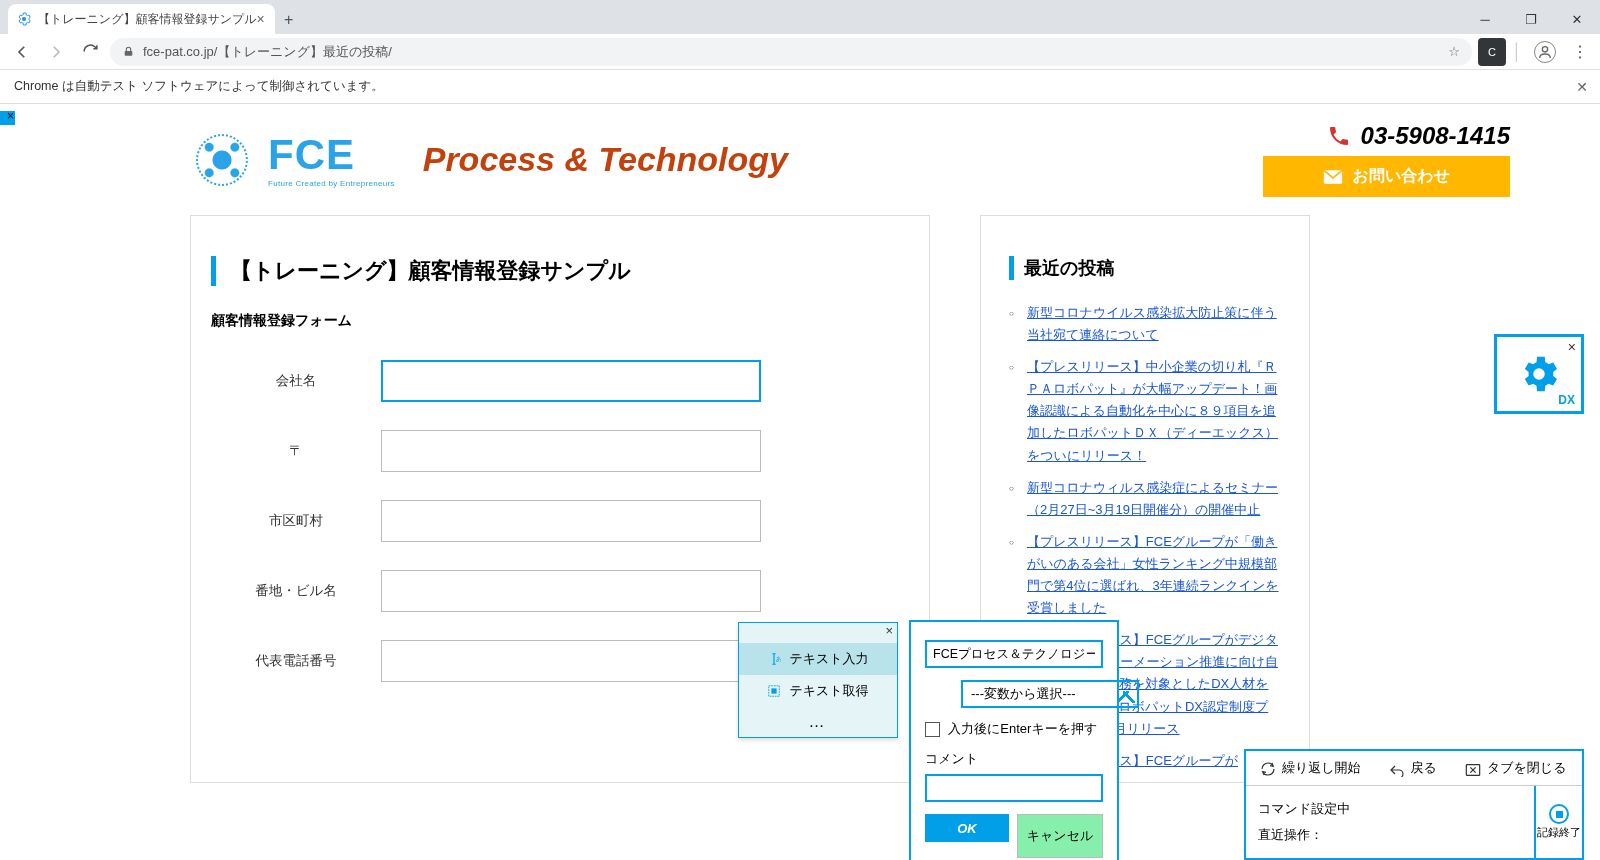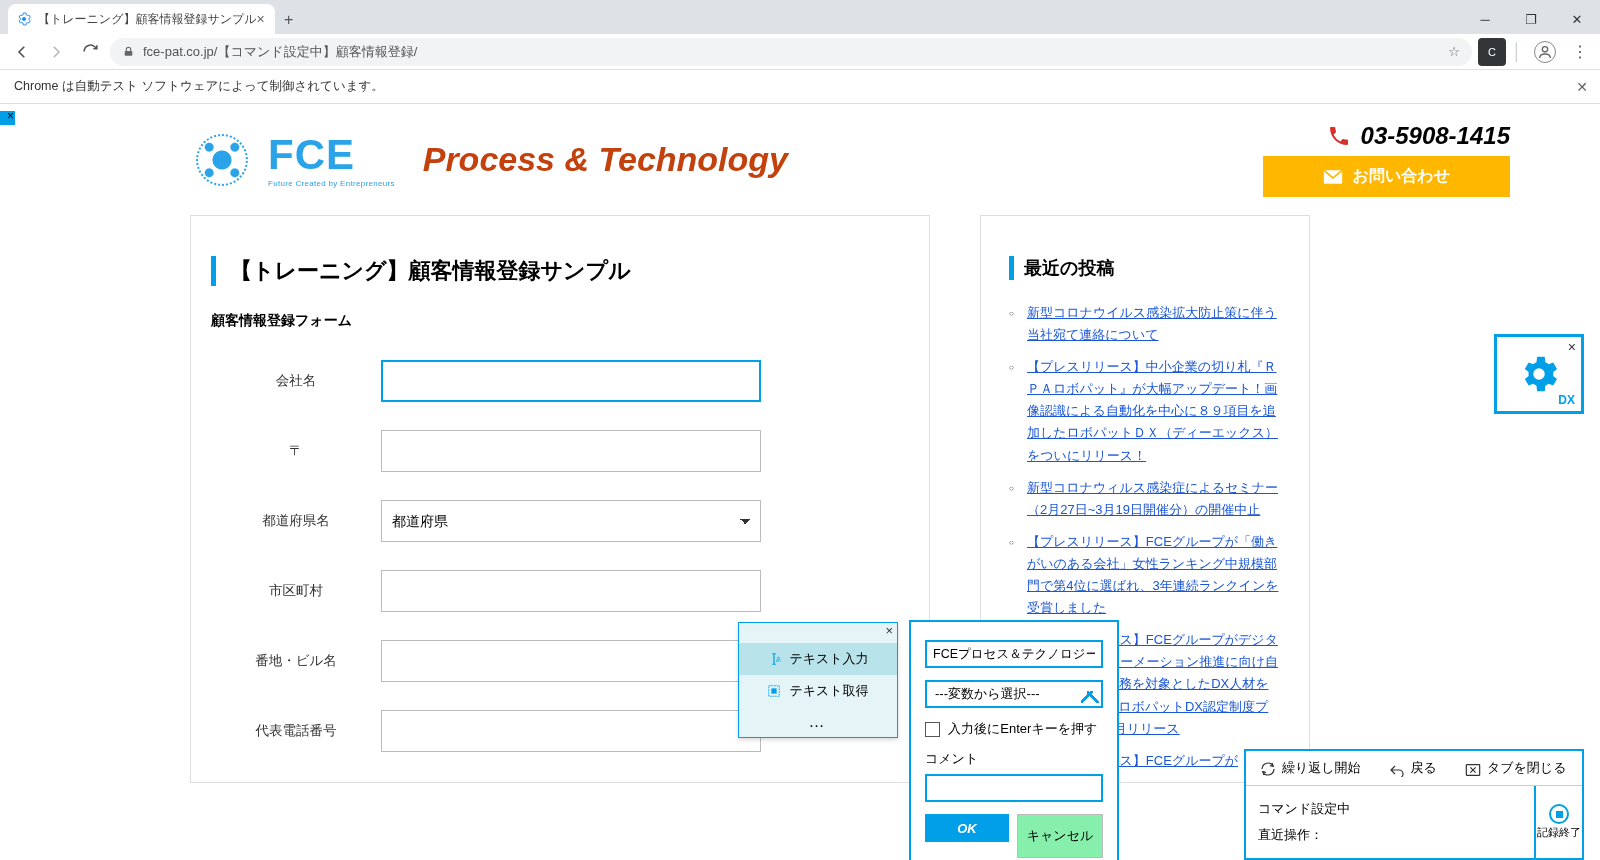--- a/index.html
+++ b/index.html
@@ -66,21 +66,21 @@
 
 .rpa-menu { position: absolute; left: 738px; top: 518px; width: 160px; background: #e4f4f7; border: 1px solid #019fe8; box-shadow: 0 2px 4px rgba(0,0,0,.15); font-size: 13px; }
 .rpa-menu .hdr { height: 20px; display: flex; justify-content: flex-end; padding-right: 4px; font-size: 13px; color: #333; }
 .rpa-menu .item { display: flex; align-items: center; gap: 8px; padding: 7px 10px; justify-content: center; }
 .rpa-menu .item.sel { background: #b9e3eb; }
 .rpa-menu .ellip { text-align: center; padding: 6px; font-size: 16px; letter-spacing: 3px; }
 .rpa-menu .ico { width: 14px; height: 14px; display: inline-flex; align-items: center; justify-content: center; }
 
 .rpa-panel { position: absolute; left: 909px; top: 516px; width: 210px; background: #fff; border: 2px solid #019fe8; padding: 18px 14px 14px 14px; font-size: 13px; }
 .rpa-panel input[type=text] { width: 100%; height: 28px; border: 2px solid #019fe8; padding: 0 6px; font-size: 12.5px; margin-bottom: 12px; }
-.rpa-panel .sel { width: 100%; height: 28px; border: 2px solid #019fe8; display: flex; align-items: center; padding: 0 8px; margin-bottom: 12px; position: relative; }
+.rpa-panel .sel { width: 100%; height: 28px; border: 2px solid #019fe8; display: flex; align-items: center; padding: 0 8px; margin-bottom: 12px; position: relative; margin-left: 36px; }
 .rpa-panel .sel::after { content: ""; position: absolute; right: 0; top: 0; bottom: 0; width: 26px; background: linear-gradient(135deg, transparent 40%, #019fe8 40%, #019fe8 55%, transparent 55%), linear-gradient(45deg, transparent 40%, #019fe8 40%, #019fe8 55%, transparent 55%); background-size: 12px 12px; background-position: 6px 9px, 12px 9px; background-repeat: no-repeat; }
 .rpa-panel .chk { display: flex; align-items: center; gap: 8px; margin-bottom: 12px; }
 .rpa-panel .chk .box { width: 15px; height: 15px; border: 1.5px solid #555; }
 .rpa-panel .comlabel { margin-bottom: 6px; }
 .rpa-panel .comment { width: 100%; height: 28px; border: 2px solid #019fe8; margin-bottom: 26px; }
 .rpa-panel .btns { display: flex; gap: 8px; }
 .rpa-panel .ok { flex: 1; background: #019fe8; color: #fff; border: none; height: 28px; font-size: 13px; font-weight: 600; font-style: italic; }
 .rpa-panel .cancel { flex: 1; background: #86efac; border: 1px solid #bbb; height: 44px; font-size: 13px; }
 
 .rpa-dx { position: absolute; right: 16px; top: 230px; width: 90px; height: 80px; border: 3px solid #019fe8; background: #fff; display: flex; align-items: center; justify-content: center; }
@@ -137,21 +137,21 @@
         <path d="M3 12a9 9 0 0115-6.7L21 8M21 3v5h-5"></path>
       </svg>
     </div>
   <div class="addr">
     <span class="lock">
         <svg width="13" height="13" viewBox="0 0 24 24" fill="#666">
           <rect x="5" y="11" width="14" height="9" rx="1.5"></rect>
           <path d="M8 11V8a4 4 0 018 0v3" fill="none" stroke="#666" stroke-width="2"></path>
         </svg>
       </span>
-    <span>fce-pat.co.jp/【コマンド設定中】顧客情報登録/</span>
+    <span>fce-pat.co.jp/【トレーニング】最近の投稿/</span>
     <span class="star">☆</span>
   </div>
   <div class="ext">C</div>
   <span style="color:#ccc">│</span>
   <div class="avatar">
       <svg width="16" height="16" viewBox="0 0 24 24" fill="none" stroke="#666" stroke-width="2">
         <circle cx="12" cy="8" r="4"></circle>
         <path d="M4 21c0-4 4-6 8-6s8 2 8 6"></path>
       </svg>
     </div>
@@ -203,24 +203,20 @@
       <div class="h2">【トレーニング】顧客情報登録サンプル</div>
       <div class="formtitle">顧客情報登録フォーム</div>
 
       <div class="formrow focused">
         <label>会社名</label>
         <input type="text" style="">
       </div>
       <div class="formrow">
         <label>〒</label>
         <input type="text" style="">
-      </div>
-      <div class="formrow">
-        <label>都道府県名</label>
-        <select><option>都道府県</option></select>
       </div>
       <div class="formrow">
         <label>市区町村</label>
         <input type="text" style="">
       </div>
       <div class="formrow">
         <label>番地・ビル名</label>
         <input type="text" style="">
       </div>
       <div class="formrow">

